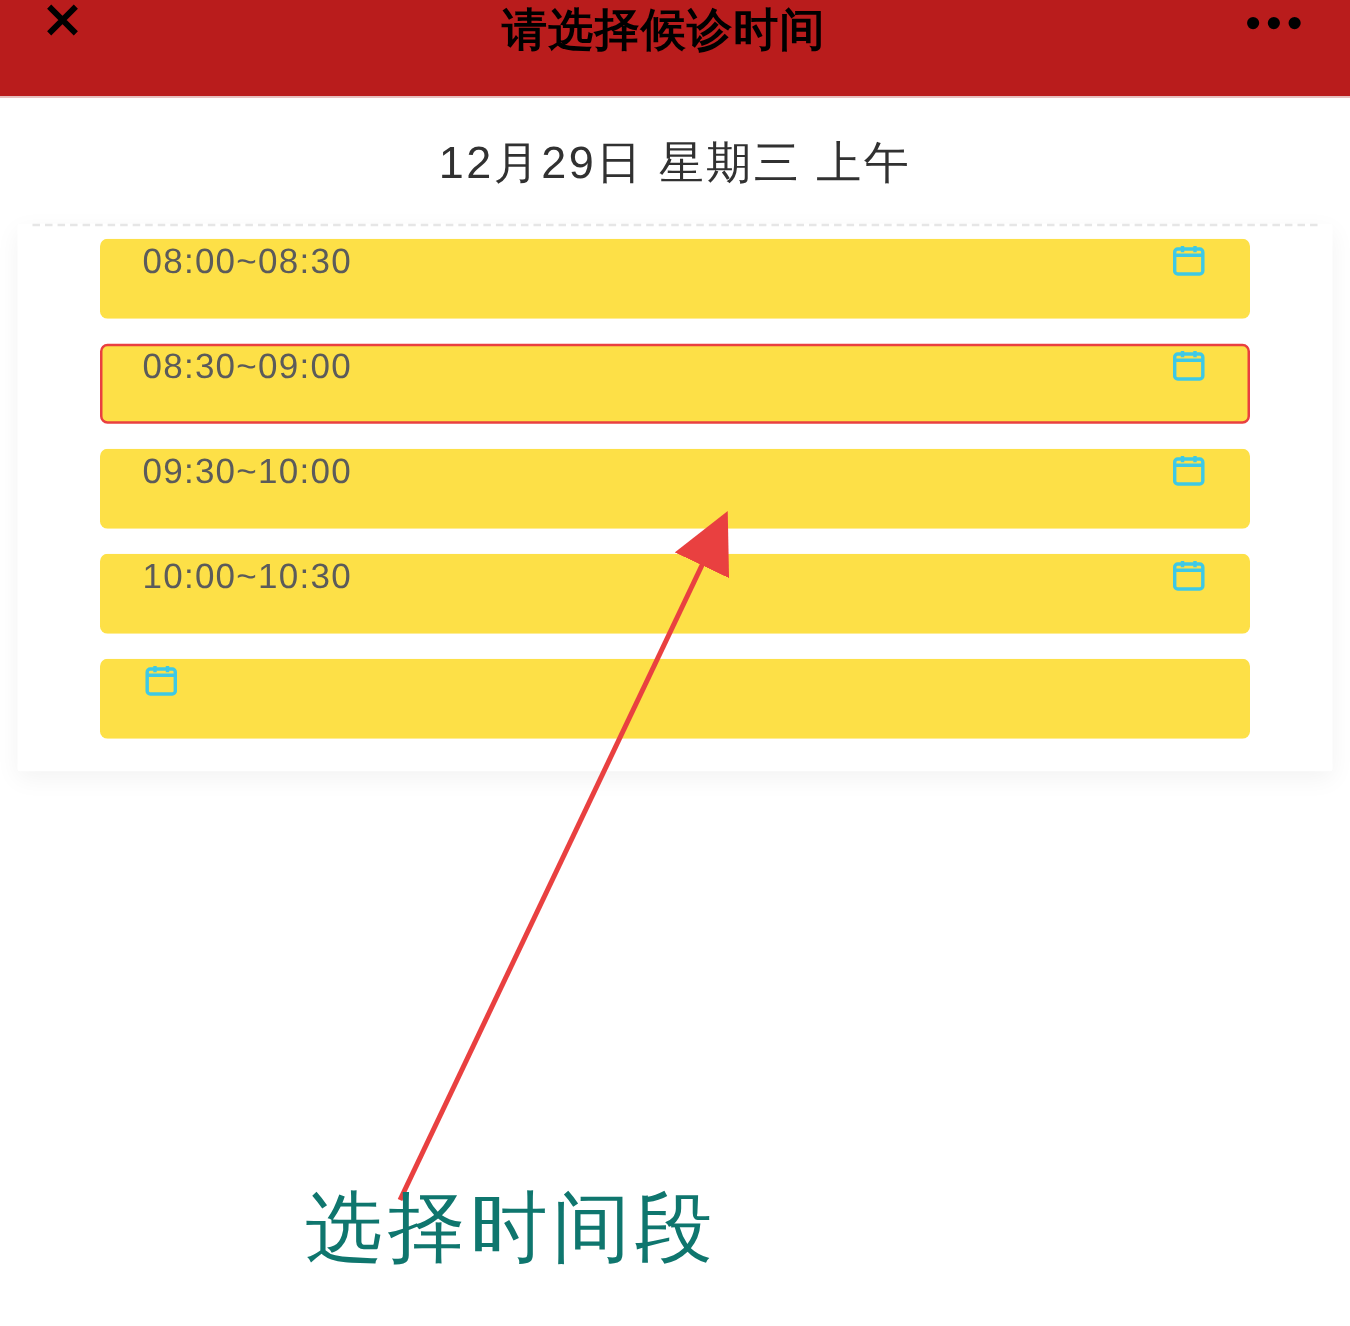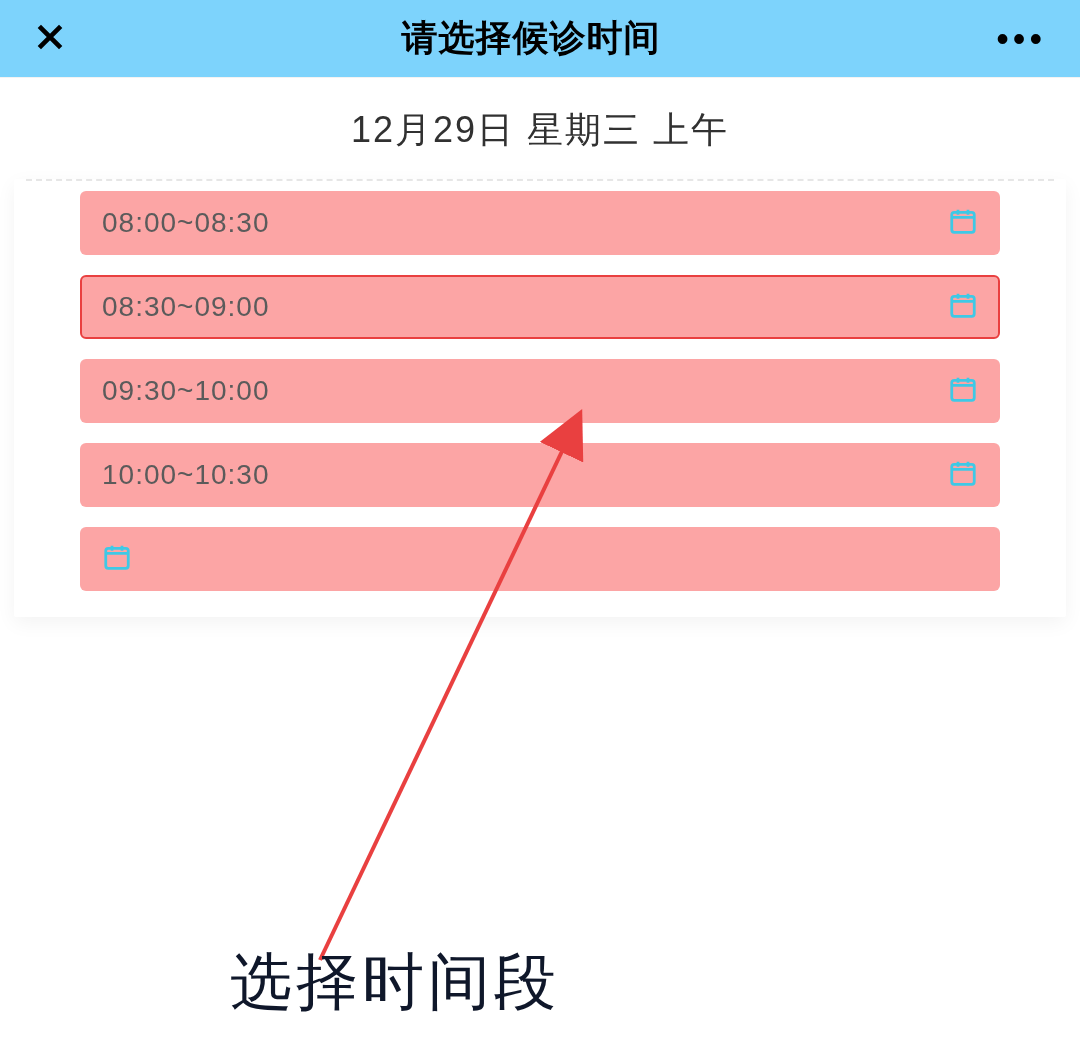--- a/index.html
+++ b/index.html
@@ -1,47 +1,47 @@
 <!DOCTYPE html>
 <html><head>
   <meta charset="utf-8">
   <style>
     * { margin:0; padding:0; box-sizing:border-box; font-family:-apple-system,BlinkMacSystemFont,"PingFang SC","Helvetica Neue",Arial,sans-serif; }
     body { width:1080px; height:1061px; background:#fff; position:relative; }
 
     
-    .nav { height:78px; display:flex; align-items:center; justify-content:space-between; padding:0 34px; background:#7dd3fc; border-bottom:1px solid #f3f3f3; }
+    .nav { height:78px; display:flex; justify-content:space-between; padding:0 34px; background:#b91c1c; border-bottom:1px solid #f3f3f3; }
     .nav .close svg{ width:32px;height:32px;stroke:#000;stroke-width:3.5;fill:none; }
     .nav .title{ font-size:36px; font-weight:600; color:#000; letter-spacing:1px; }
     .nav .more{ font-size:36px; letter-spacing:4px; line-height:1; }
 
     
     .date-line{ text-align:center; padding:28px 0 24px; font-size:36px; color:#313131; letter-spacing:2px; }
 
     
     .panel{ margin:0 14px; background:#fff; box-shadow:0 6px 20px rgba(0,0,0,.05); border-radius:2px; }
 
     
     .range-row{ display:flex; align-items:center; justify-content:space-between; padding:22px 34px 28px 48px; }
     .range-row .range{ font-size:32px; color:#6d6d72; letter-spacing:1px; }
     .range-row .count-wrap{ display:flex; align-items:center; gap:14px; }
     .range-row .count{ font-size:30px; color:#8e8e93; letter-spacing:2px; }
     .range-row .chev svg{ width:28px;height:28px;stroke:#c7c7cc;stroke-width:3;fill:none; }
     .dashed{ border:none; border-top:2px dashed #e6e6e6; margin:0 12px; }
 
     
     .slot-list{ padding:10px 66px 26px; display:flex; flex-direction:column; gap:20px; }
-    .slot{ background:#fca5a5; border:2px solid transparent; border-radius:6px; height:64px; display:flex; align-items:center; justify-content:space-between; padding:0 20px; }
+    .slot{ background:#fde047; border:2px solid transparent; border-radius:6px; height:64px; display:flex; justify-content:space-between; padding:0 32px; }
     .slot.selected{ border-color:#e94040; }
     .slot .time{ font-size:28px; color:#5b5b5b; letter-spacing:1px; }
     .slot .cal-icon svg{ width:30px;height:30px;stroke:#3ec9e6;stroke-width:2.2;fill:none; }
 
     
     .arrow-layer{ position:absolute; left:0; top:0; width:1080px; height:1061px; pointer-events:none; }
-    .caption{ position:absolute; left:230px; top:940px; font-size:62px; color:#0f172a; letter-spacing:4px; }
+    .caption{ position:absolute; left:244px; top:940px; font-size:62px; color:#0f766e; letter-spacing:4px; }
   </style>
 </head>
 <body>
 
 <div class="nav">
   <span class="close">
     <svg viewBox="0 0 24 24">
         <path d="M4 4 L20 20 M20 4 L4 20"></path>
       </svg>
   </span>

